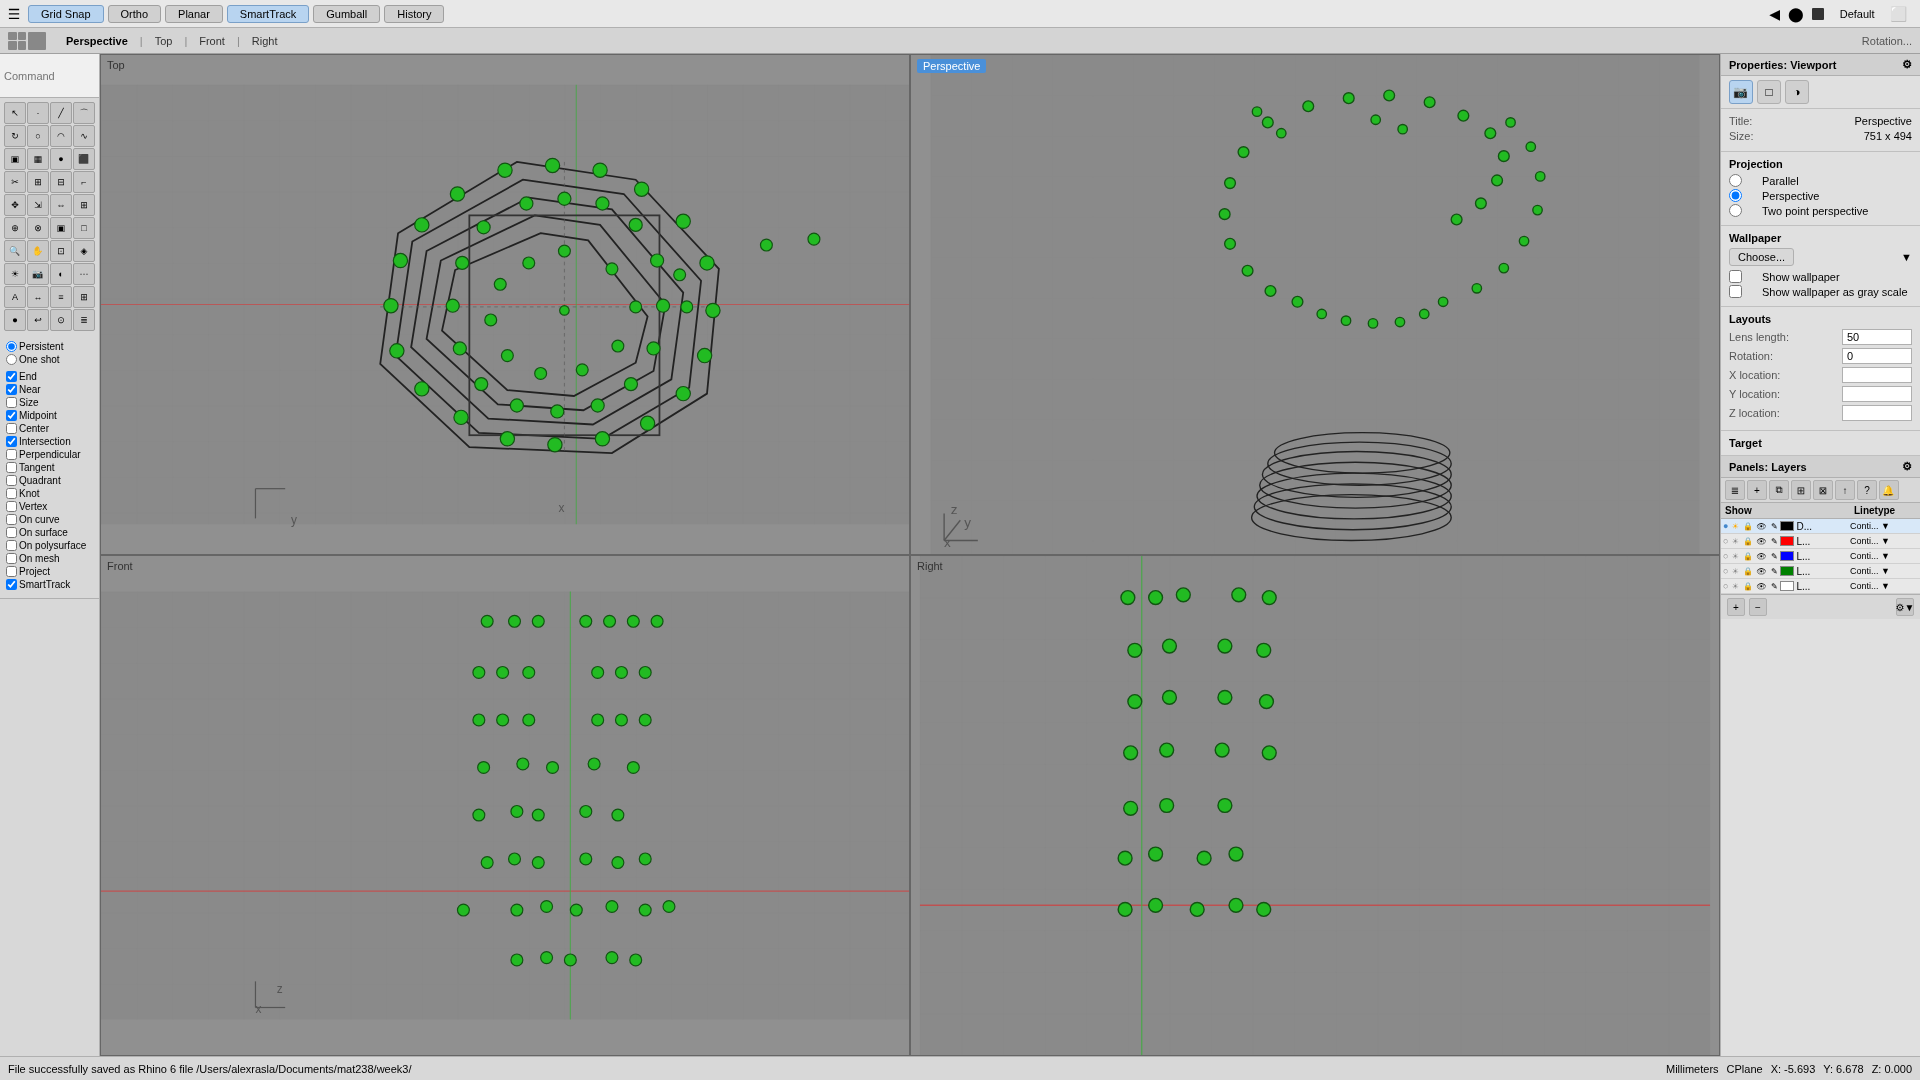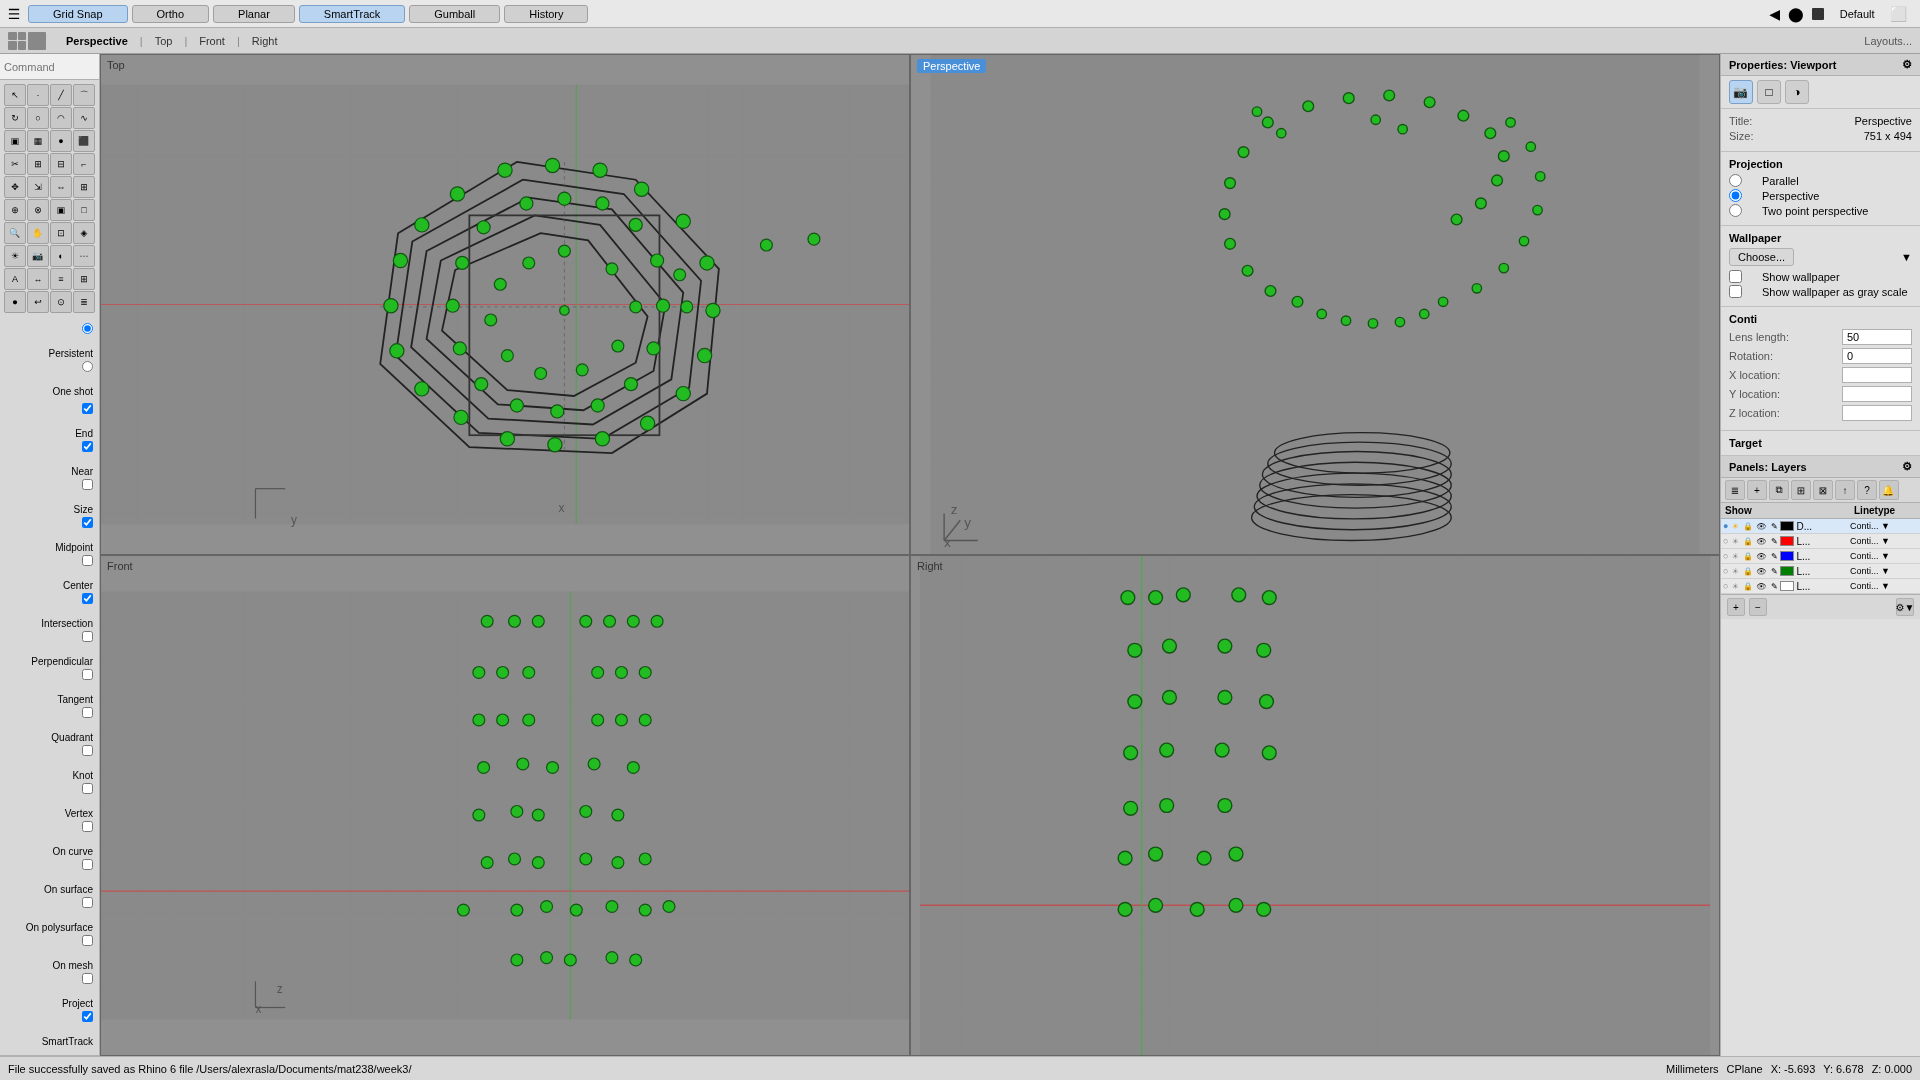--- a/index.html
+++ b/index.html
@@ -9,21 +9,21 @@
     #top-toolbar {
       height: 28px;
       background: #e8e8e8;
       display: flex;
       align-items: center;
       border-bottom: 1px solid #b0b0b0;
       padding: 0 4px;
       gap: 4px;
     }
     .toolbar-btn {
-      padding: 2px 24px;
+      padding: 2px 12px;
       background: #d0d0d0;
       border: 1px solid #a0a0a0;
       border-radius: 3px;
       font-size: 11px;
       cursor: pointer;
     }
     .toolbar-btn.active {
       background: #b8d4f0;
       border-color: #7aa0c8;
     }
@@ -76,24 +76,23 @@
       padding: 2px 4px;
       font-size: 11px;
     }
     .snap-panel {
       padding: 6px 6px;
       border-bottom: 1px solid #b0b0b0;
       font-size: 10px;
     }
     .snap-row {
       display: flex;
-      align-items: flex-end;
-      gap: 14px;
+      align-items: flex-start;
+      gap: 2px;
       margin-bottom: 2px;
-      flex-direction: column;
     }
     .snap-row input[type=checkbox] { width: 11px; height: 11px; }
     .snap-row input[type=radio] { width: 11px; height: 11px; }
 
     .tool-grid {
       display: grid;
       grid-template-columns: repeat(4, 22px);
       gap: 1px;
       padding: 4px;
     }
@@ -341,21 +340,21 @@
     <div style="width:18px;height:18px;background:#888;border-radius:1px;cursor:pointer;"></div>
   </div>
   <span class="vp-tab active">Perspective</span>
   <span class="vp-sep">|</span>
   <span class="vp-tab">Top</span>
   <span class="vp-sep">|</span>
   <span class="vp-tab">Front</span>
   <span class="vp-sep">|</span>
   <span class="vp-tab">Right</span>
   <div class="toolbar-spacer"></div>
-  <span style="cursor:pointer;color:#555;">Layouts...</span>
+  <span style="cursor:pointer;color:#555;">Rotation...</span>
 </div>
 
 <div id="main-layout">
 
   <div id="left-toolbar">
     <input type="text" id="command-input" class="command-input" placeholder="Command" style="">
 
     <div class="tool-grid">
 
       <div class="tool-btn">↖</div>
@@ -831,21 +830,21 @@
         <input type="checkbox" style="">
         <label>Show wallpaper</label>
       </div>
       <div class="rp-radio-row">
         <input type="checkbox" style="">
         <label>Show wallpaper as gray scale</label>
       </div>
     </div>
 
     <div class="rp-section">
-      <div style="font-weight:bold;margin-bottom:4px;">Conti</div>
+      <div style="font-weight:bold;margin-bottom:4px;">Layouts</div>
       <div class="rp-row" style="margin-bottom:3px;">
         <span class="rp-label">Lens length:</span>
         <input type="text" class="rp-value" value="50" style="width: 60px;">
       </div>
       <div class="rp-row" style="margin-bottom:3px;">
         <span class="rp-label">Rotation:</span>
         <input type="text" class="rp-value" value="0" style="width: 60px;">
       </div>
       <div class="rp-row" style="margin-bottom:3px;">
         <span class="rp-label">X location:</span>

